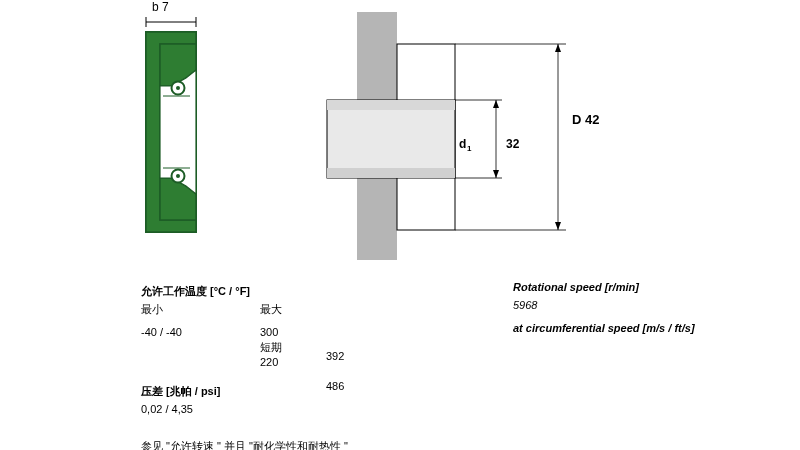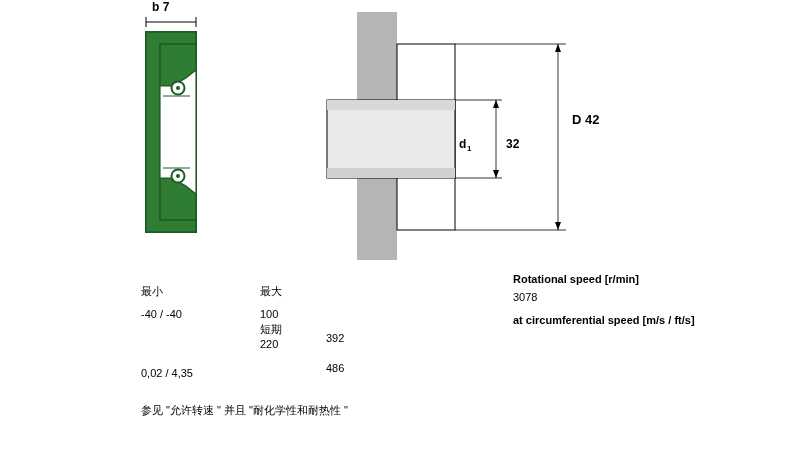--- a/index.html
+++ b/index.html
@@ -39,22 +39,23 @@
     font-size: 11px;
     line-height: 15px;
   }
   .col-left {
     left: 141px;
     top: 284px;
     width: 330px;
   }
   .col-right {
     left: 513px;
-    top: 272px;
+    top: 280px;
     width: 280px;
+    font-style: italic;
   }
   .hdr {
     font-weight: bold;
     font-size: 11px;
     margin: 0 0 3px 0;
     white-space: nowrap;
   }
   .row {
     position: relative;
     height: 15px;
@@ -127,59 +128,61 @@
         <line x1="455" y1="178" x2="502" y2="178" stroke="#000" stroke-width="0.8"></line>
         <line x1="496" y1="100" x2="496" y2="178" stroke="#000" stroke-width="0.8"></line>
         <polygon points="496,100 493,108 499,108" fill="#000"></polygon>
         <polygon points="496,178 493,170 499,170" fill="#000"></polygon>
         <text x="459" y="148" font-family="Liberation Sans, sans-serif" font-size="12" font-weight="bold" fill="#000">d</text>
         <text x="467" y="151" font-family="Liberation Sans, sans-serif" font-size="8" font-weight="bold" fill="#000">1</text>
         <text x="506" y="148" font-family="Liberation Sans, sans-serif" font-size="12" font-weight="bold" fill="#000">32</text>
       </g>
     </svg>
 
-    <div style="position:absolute; left:152px; top:0px; font-size:12px; font-weight:bold;">b  7</div>
+    <div style="position:absolute; left:152px; top:0px; font-size:12px; font-weight:normal;">b  7</div>
   </div>
 
   <div class="text-col col-left">
+    <div class="hdr">允许工作温度 [°C / °F]</div>
 
     <div class="row">
       <span class="c1">最小</span>
       <span class="c2">最大</span>
     </div>
 
     <div class="spacer-8"></div>
 
     <div class="row">
       <span class="c1">-40   /   -40</span>
-      <span class="c2">100</span>
+      <span class="c2">300</span>
       <span class="c3">392</span>
     </div>
 
     <div class="row">
       <span class="c2">短期</span>
     </div>
 
     <div class="row">
       <span class="c2">220</span>
       <span class="c3">486</span>
     </div>
 
     <div class="spacer-14"></div>
 
+    <div class="hdr">压差 [兆帕 / psi]</div>
     <div class="val">0,02   /   4,35</div>
 
     <div class="spacer-14"></div>
     <div class="spacer-8"></div>
 
     <div class="note">参见 "允许转速 " 并且 "耐化学性和耐热性 "</div>
   </div>
 
   <div class="text-col col-right">
     <div class="hdr">Rotational speed [r/min]</div>
-    <div class="r-row">3078</div>
+    <div class="r-row">5968</div>
 
     <div class="spacer-8"></div>
 
     <div class="hdr">at circumferential speed [m/s / ft/s]</div>
   </div>
 
 </div>
 
 </body></html>

